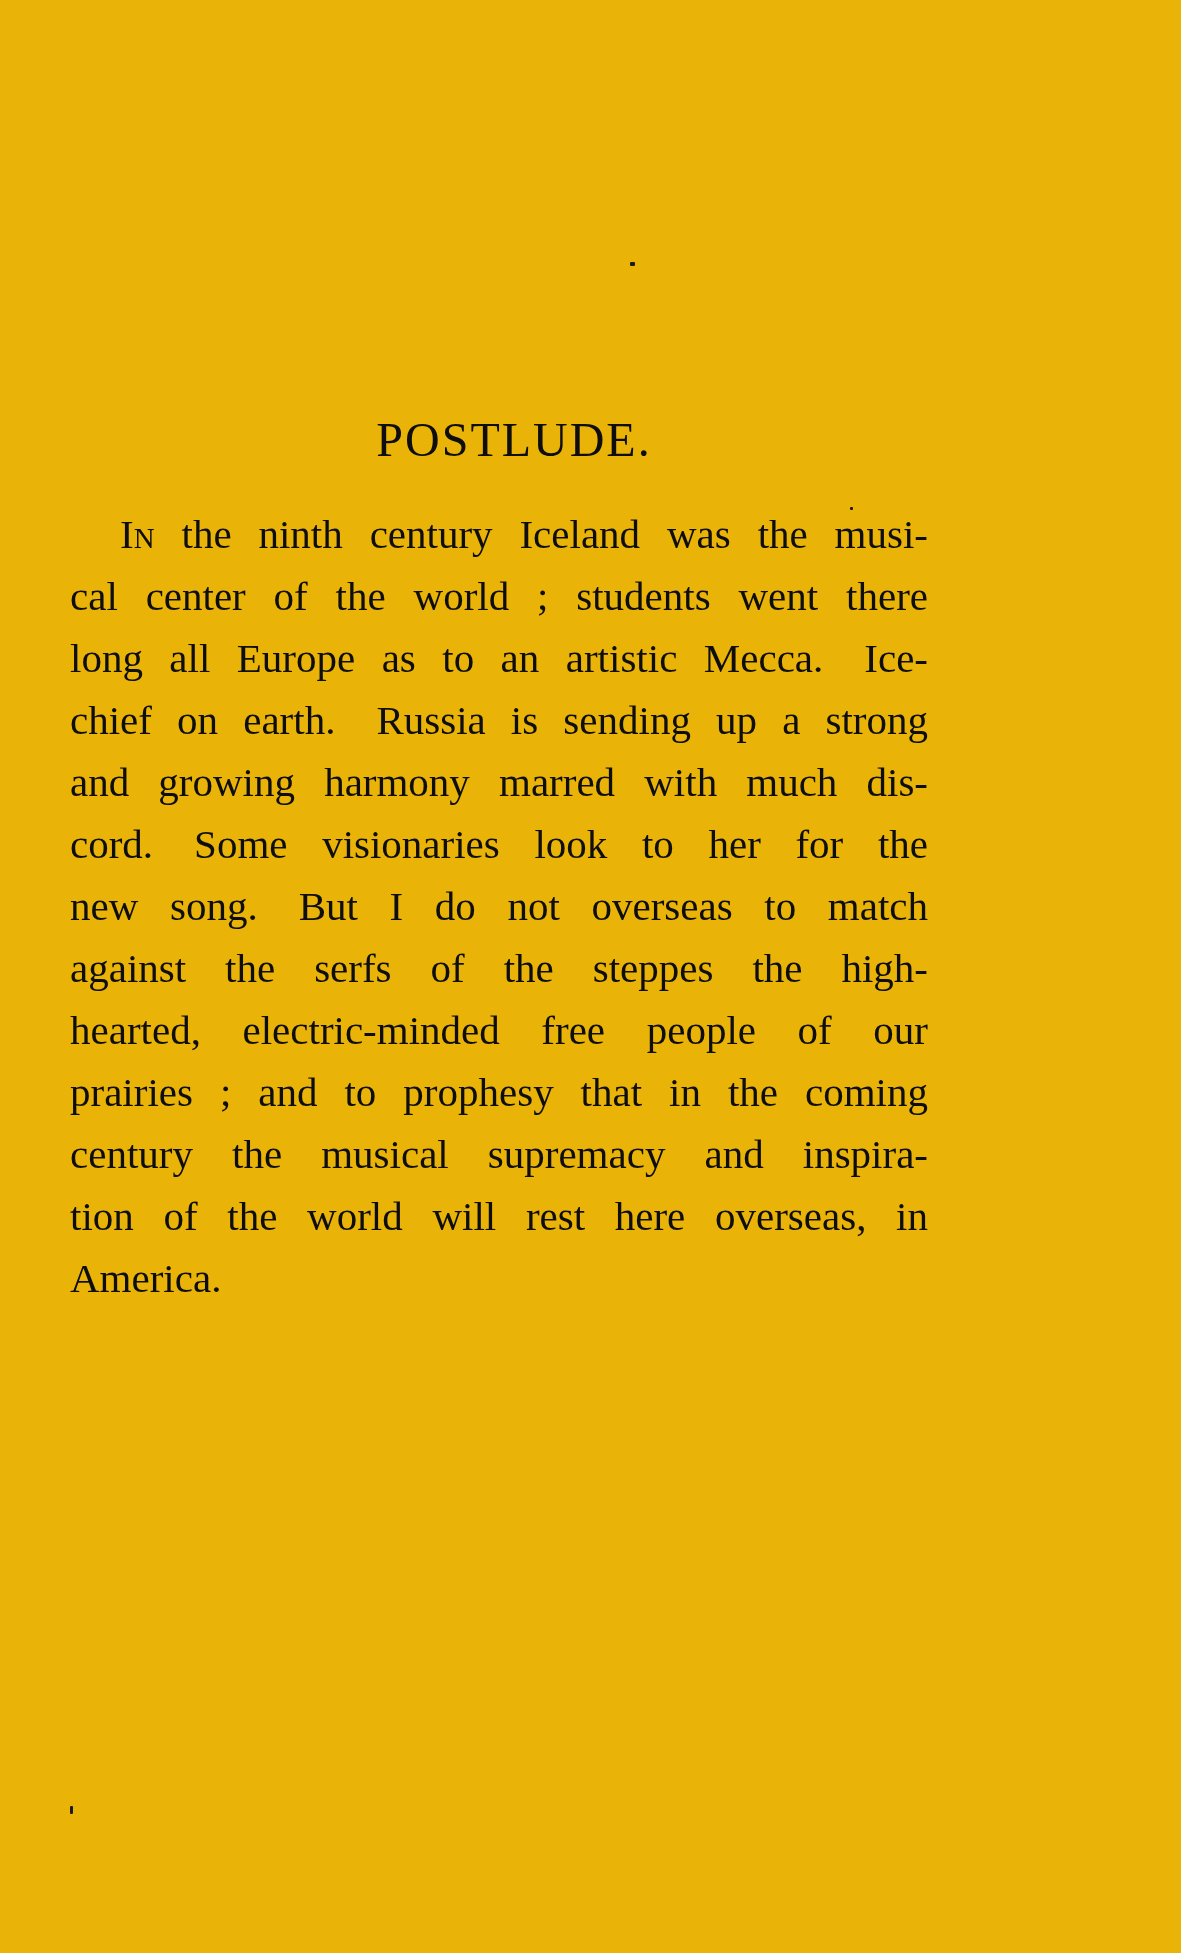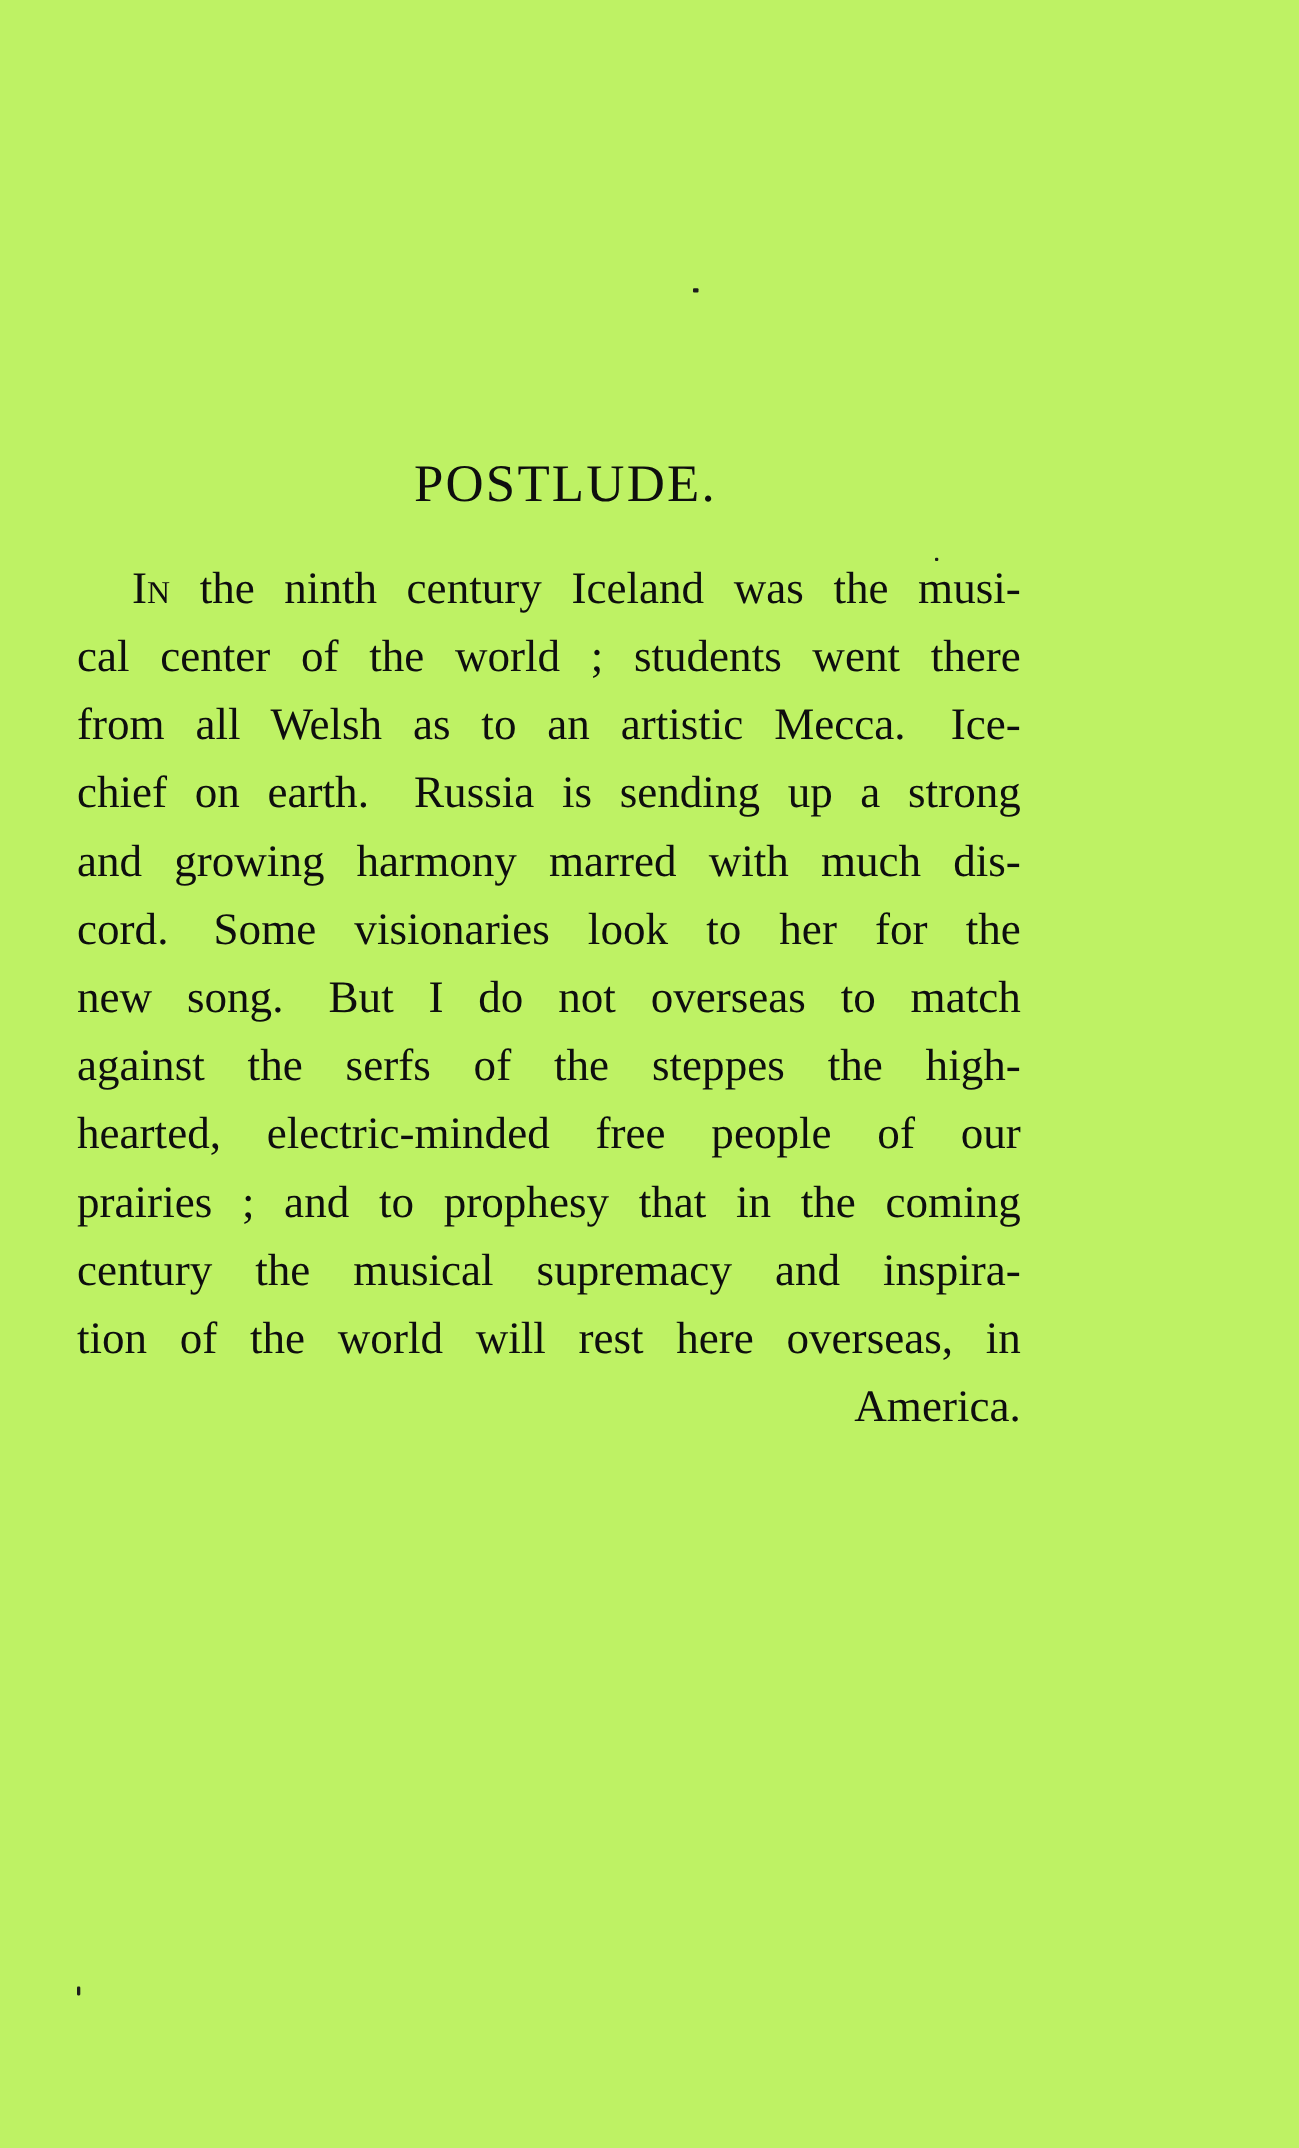--- a/index.html
+++ b/index.html
@@ -5,21 +5,21 @@
 <style>
   html, body { margin: 0; padding: 0; }
   body {
     width: 1181px; height: 1953px;
     background: #ffffff;
     position: relative;
     font-family: "Liberation Serif", "DejaVu Serif", serif;
     color: #0e0e0e;
     overflow: hidden;
   }
-  .sheet { position: absolute; inset: 0; background: #bef264; }
+  .sheet { position: absolute; inset: 0; background: #eab308; }
 
   .chapter-title {
     position: absolute;
     left: 85px; top: 414px; width: 858px;
     text-align: center;
     font-size: 48px; line-height: 52px;
     letter-spacing: 2px;
     white-space: nowrap;
   }
 
@@ -31,21 +31,21 @@
   .line {
     height: 62px; line-height: 62px;
     overflow: visible;
   }
   .line.justify {
     text-align: justify;
     text-align-last: justify;
     -moz-text-align-last: justify;
   }
   .line.first { text-indent: 50px; }
-  .line.last { text-align: right; }
+  .line.last { text-align: left; }
   .lead { font-variant: small-caps; }
 
   .the-end {
     position: absolute;
     left: 85px; top: 1529px; width: 858px;
     text-align: center;
     font-size: 34px; line-height: 34px;
     letter-spacing: 3px;
     white-space: nowrap;
   }
@@ -65,21 +65,21 @@
   <div class="body-text">
 
     <div class="line first justify">
       <span class="lead">In</span>
       <span>the ninth century Iceland was the musi-</span>
     </div>
 
     <div>
 
     <div class="line justify">cal center of the world ; students went there</div>
-        <div class="line justify">from all Welsh as to an artistic Mecca. Ice-</div>
+        <div class="line justify">long all Europe as to an artistic Mecca. Ice-</div>
         <div class="line justify">chief on earth. Russia is sending up a strong</div>
         <div class="line justify">and growing harmony marred with much dis-</div>
         <div class="line justify">cord. Some visionaries look to her for the</div>
         <div class="line justify">new song. But I do not overseas to match</div>
         <div class="line justify">against the serfs of the steppes the high-</div>
         <div class="line justify">hearted, electric-minded free people of our</div>
         <div class="line justify">prairies ; and to prophesy that in the coming</div>
         <div class="line justify">century the musical supremacy and inspira-</div>
         <div class="line justify">tion of the world will rest here overseas, in</div>
       </div>

